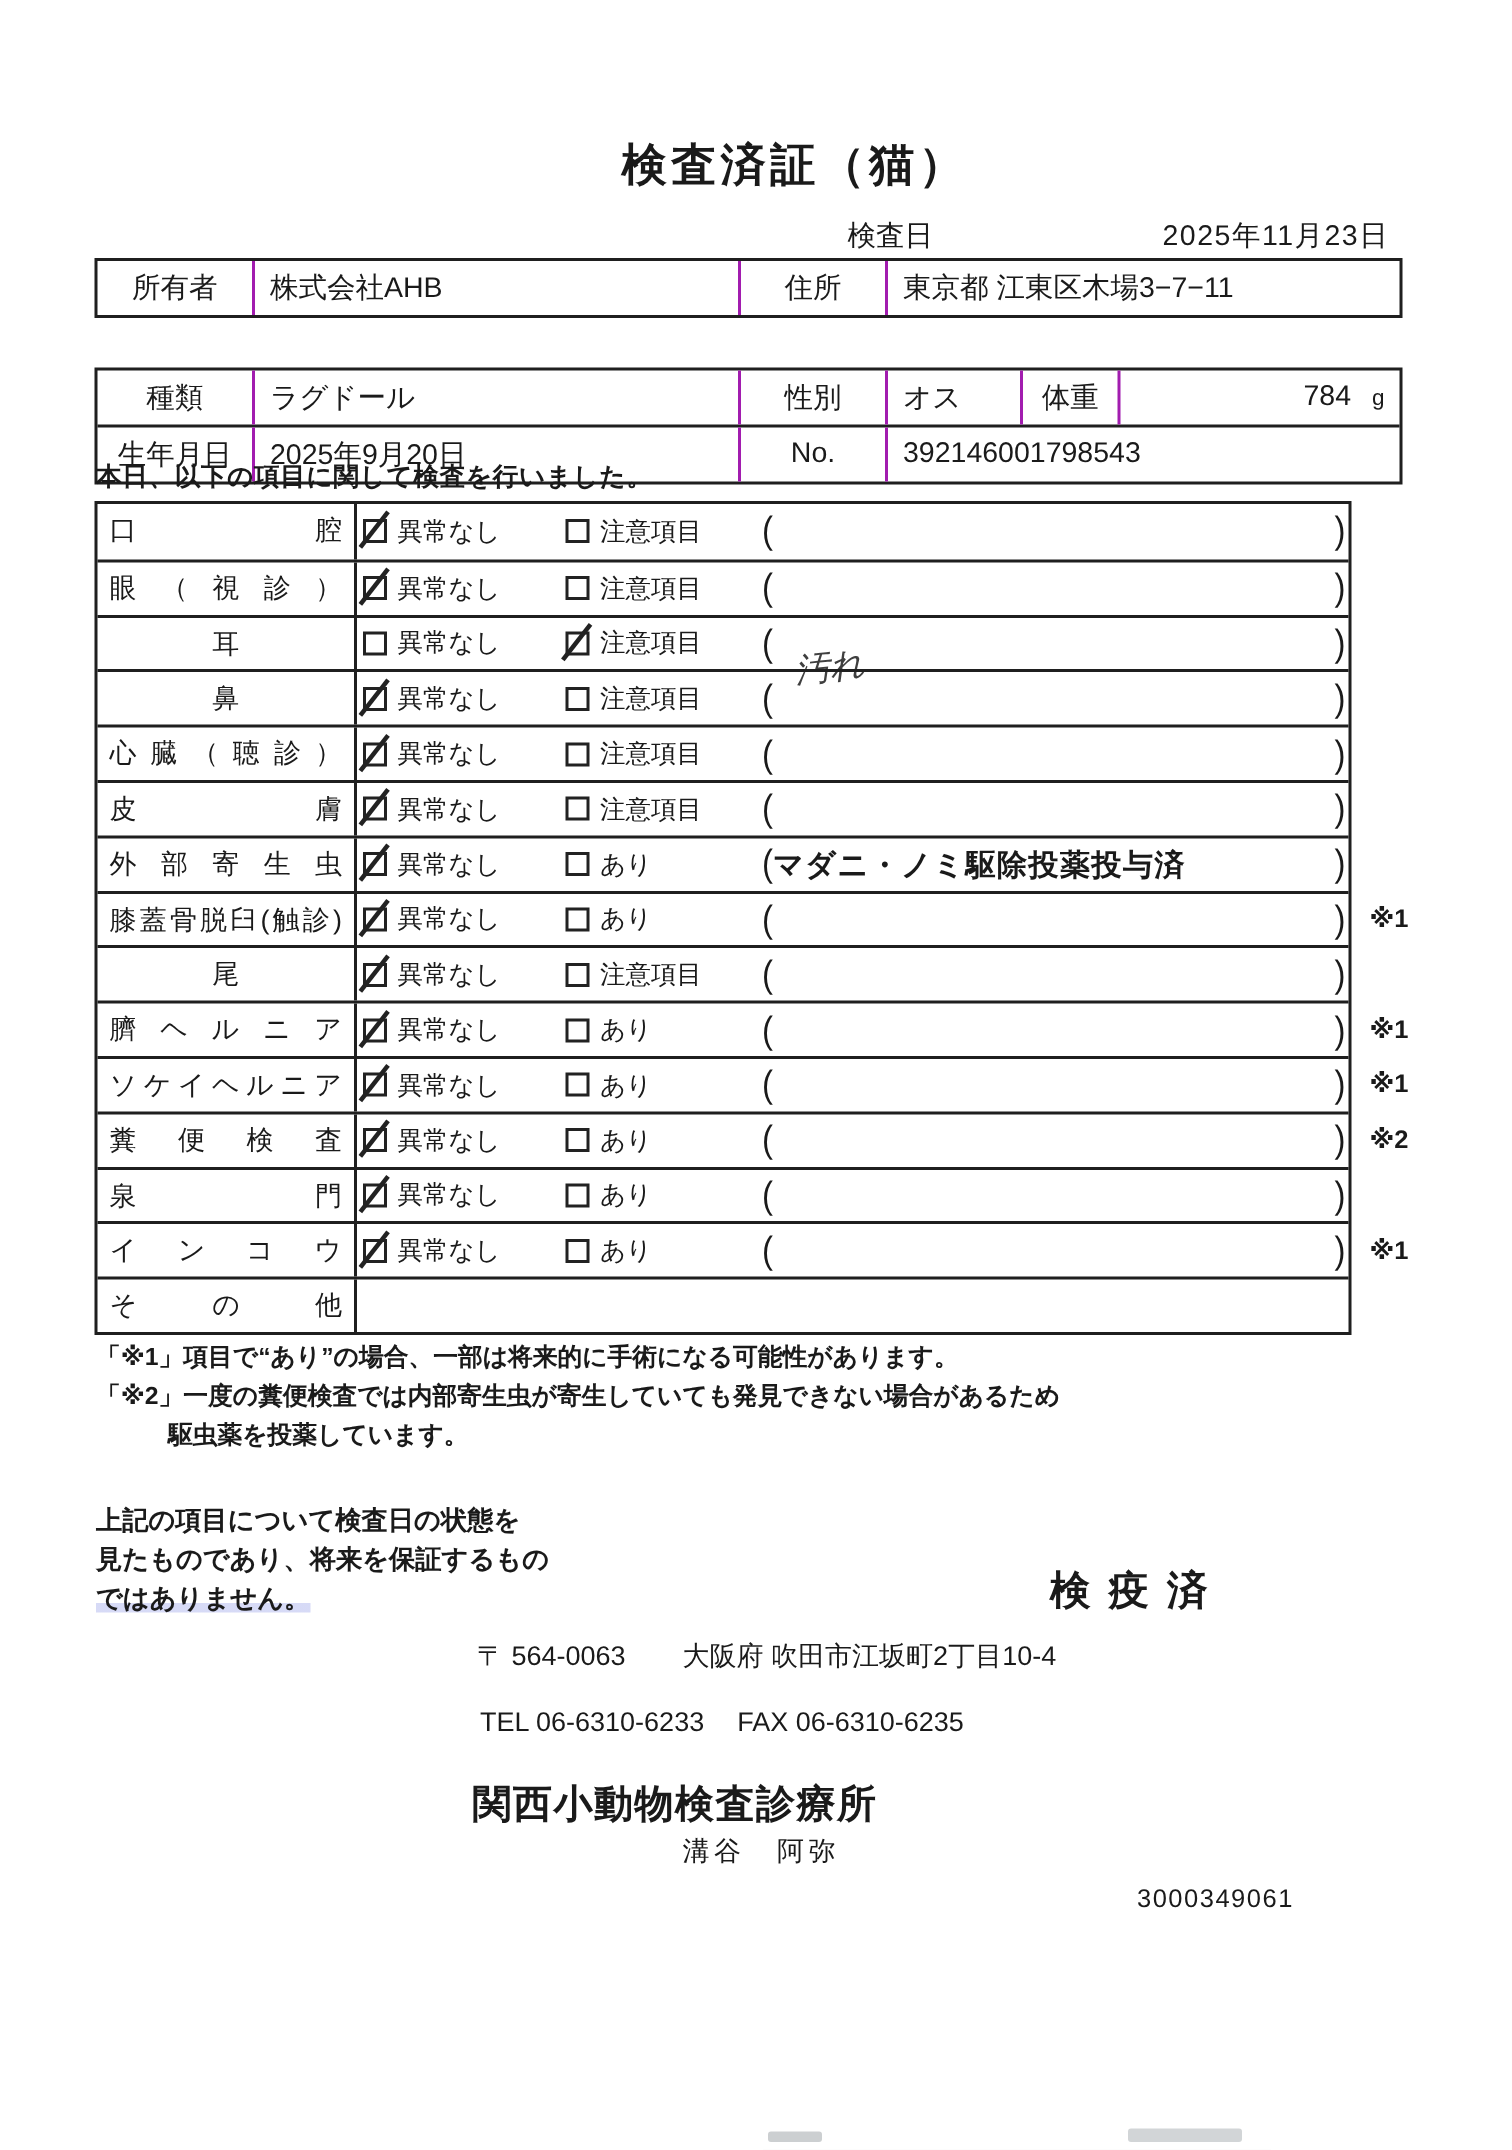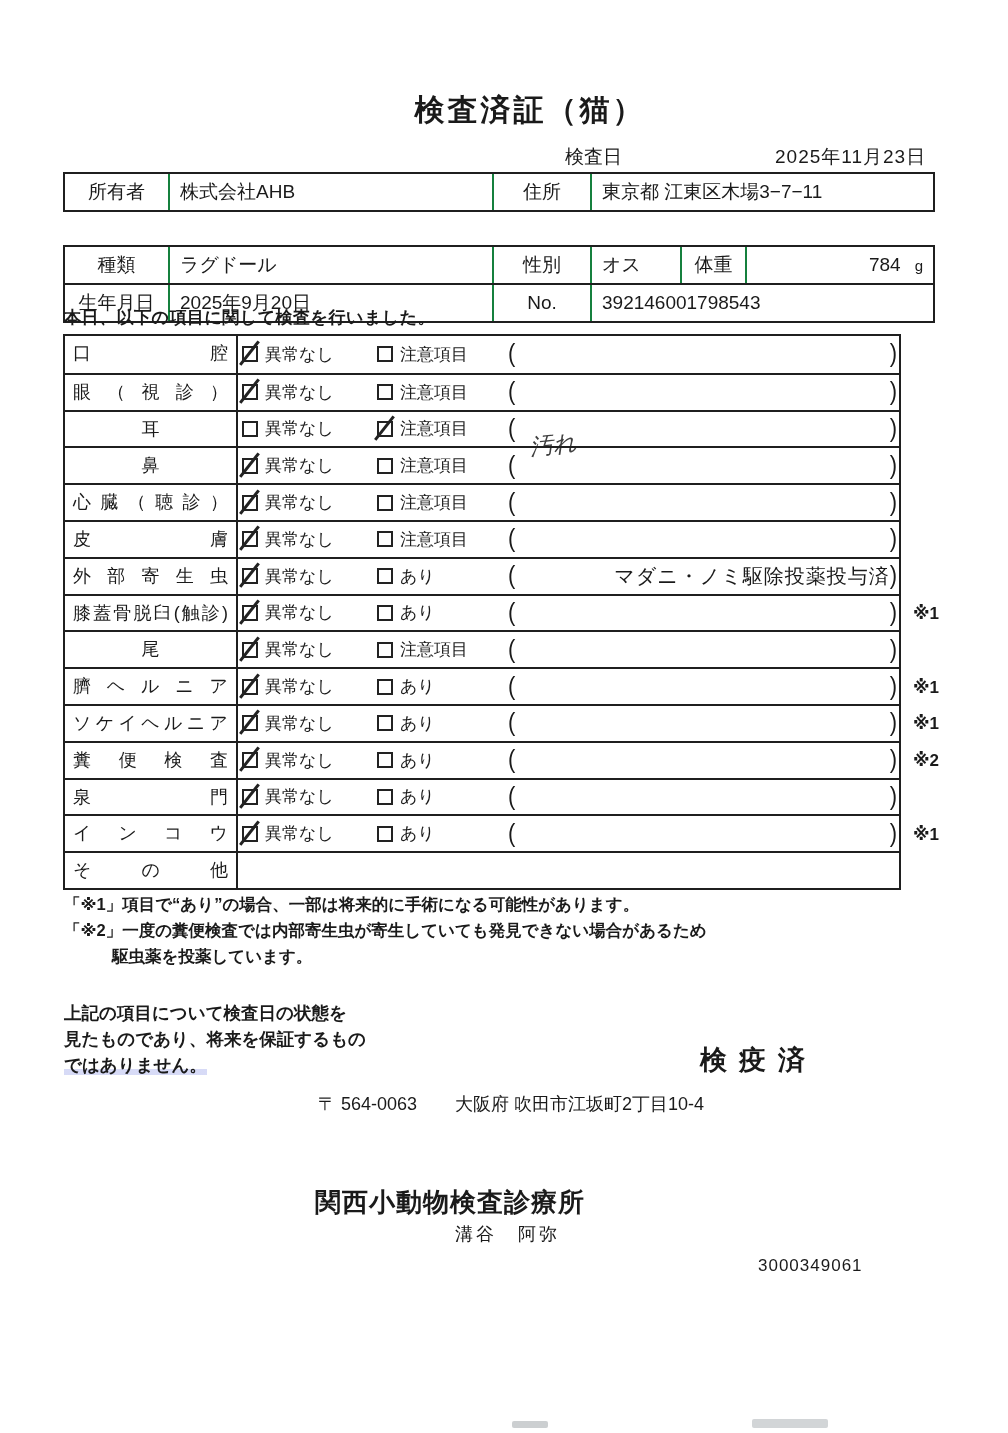--- a/index.html
+++ b/index.html
@@ -15,21 +15,21 @@
     position:absolute;top:90px;left:0;width:100%;text-align:center;
     font-size:30px;font-weight:bold;letter-spacing:3px;padding-left:26px;
   }
   .date-label{position:absolute;top:144px;left:565px;font-size:19px;}
   .date-value{position:absolute;top:144px;left:775px;font-size:19px;letter-spacing:1px;}
 
   
   .tbl{position:absolute;left:63px;width:872px;border:2px solid #1f1f1f;box-sizing:border-box;background:#fff;}
   .trow{display:flex;height:36px;}
   .trow + .trow{border-top:2px solid #1f1f1f;}
-  .tcell{box-sizing:border-box;border-right:2px solid #15803d;display:flex;align-items:center;padding:0 10px;font-size:19px;overflow:hidden;white-space:nowrap;}
+  .tcell{box-sizing:border-box;border-right:2px solid #a21caf;display:flex;align-items:center;padding:0 10px;font-size:19px;overflow:hidden;white-space:nowrap;}
   .tcell:last-child{border-right:none;}
   .tcell.lab{justify-content:center;padding:0 4px;}
   .owner-tbl{top:172px;}
   .pet-tbl{top:224px;margin-top:21px;}
   .w-label{width:105px;flex:none;}
   .w-val1{width:324px;flex:none;}
   .w-label2{width:98px;flex:none;}
   .w-sex{width:90px;flex:none;}
   .w-wlab{width:65px;flex:none;}
   .w-rest{flex:1;}
@@ -51,21 +51,21 @@
   .icell-content{flex:1;display:flex;align-items:center;min-width:0;}
   .grp{display:flex;align-items:center;gap:7px;width:135px;flex:none;box-sizing:border-box;padding-left:4px;font-size:17px;white-space:nowrap;}
   .cb{position:relative;width:12px;height:12px;border:2px solid #222;flex:none;background:#fff;}
   .cb.checked::after{
     content:"";position:absolute;left:4px;top:-10px;width:2.6px;height:30px;background:#222;
     transform:rotate(38deg);
   }
   .paren{flex:1;display:flex;align-items:center;min-width:0;padding-right:2px;}
   .paren-glyph{font-size:22px;font-weight:400;flex:none;transform:scaleY(1.15);}
   .finding{flex:1;min-width:0;overflow:visible;}
-  .finding.printed{font-size:20px;font-weight:normal;text-align:right;letter-spacing:1px;}
+  .finding.printed{font-size:20px;font-weight:bold;text-align:left;letter-spacing:1px;}
   .finding.handwritten{
     font-family:"DejaVu Serif","Liberation Serif",serif;font-style:italic;
     font-size:23px;color:#2b2b2b;transform:rotate(-6deg);margin-left:14px;opacity:.9;
   }
   .inote{position:absolute;left:848px;top:50%;transform:translateY(-50%);font-size:17px;font-weight:600;white-space:nowrap;}
 
   .footnote1{position:absolute;top:894px;left:64px;font-size:16.5px;font-weight:600;}
   .footnote2{position:absolute;top:920px;left:64px;font-size:16.5px;font-weight:600;}
   .footnote3{position:absolute;top:946px;left:112px;font-size:16.5px;font-weight:600;}
 
@@ -399,19 +399,22 @@
     <div>上記の項目について検査日の状態を</div>
     <div>見たものであり、将来を保証するもの</div>
     <div><span class="hl">ではありません。</span></div>
   </div>
 
   <div class="stamp">検疫済</div>
 
   <div class="addr-line">
     <span>〒 564-0063</span><span class="gap"></span><span>大阪府 吹田市江坂町2丁目10-4</span>
   </div>
+  <div class="tel-line">
+    <span>TEL 06-6310-6233</span><span class="gap"></span><span>FAX 06-6310-6235</span>
+  </div>
   <div class="clinic">関西小動物検査診療所</div>
   <div class="person">溝谷　阿弥</div>
   <div class="serial">3000349061</div>
 
   <div class="smudge s1"></div>
   <div class="smudge s2"></div>
 </div>
 
 </body></html>

